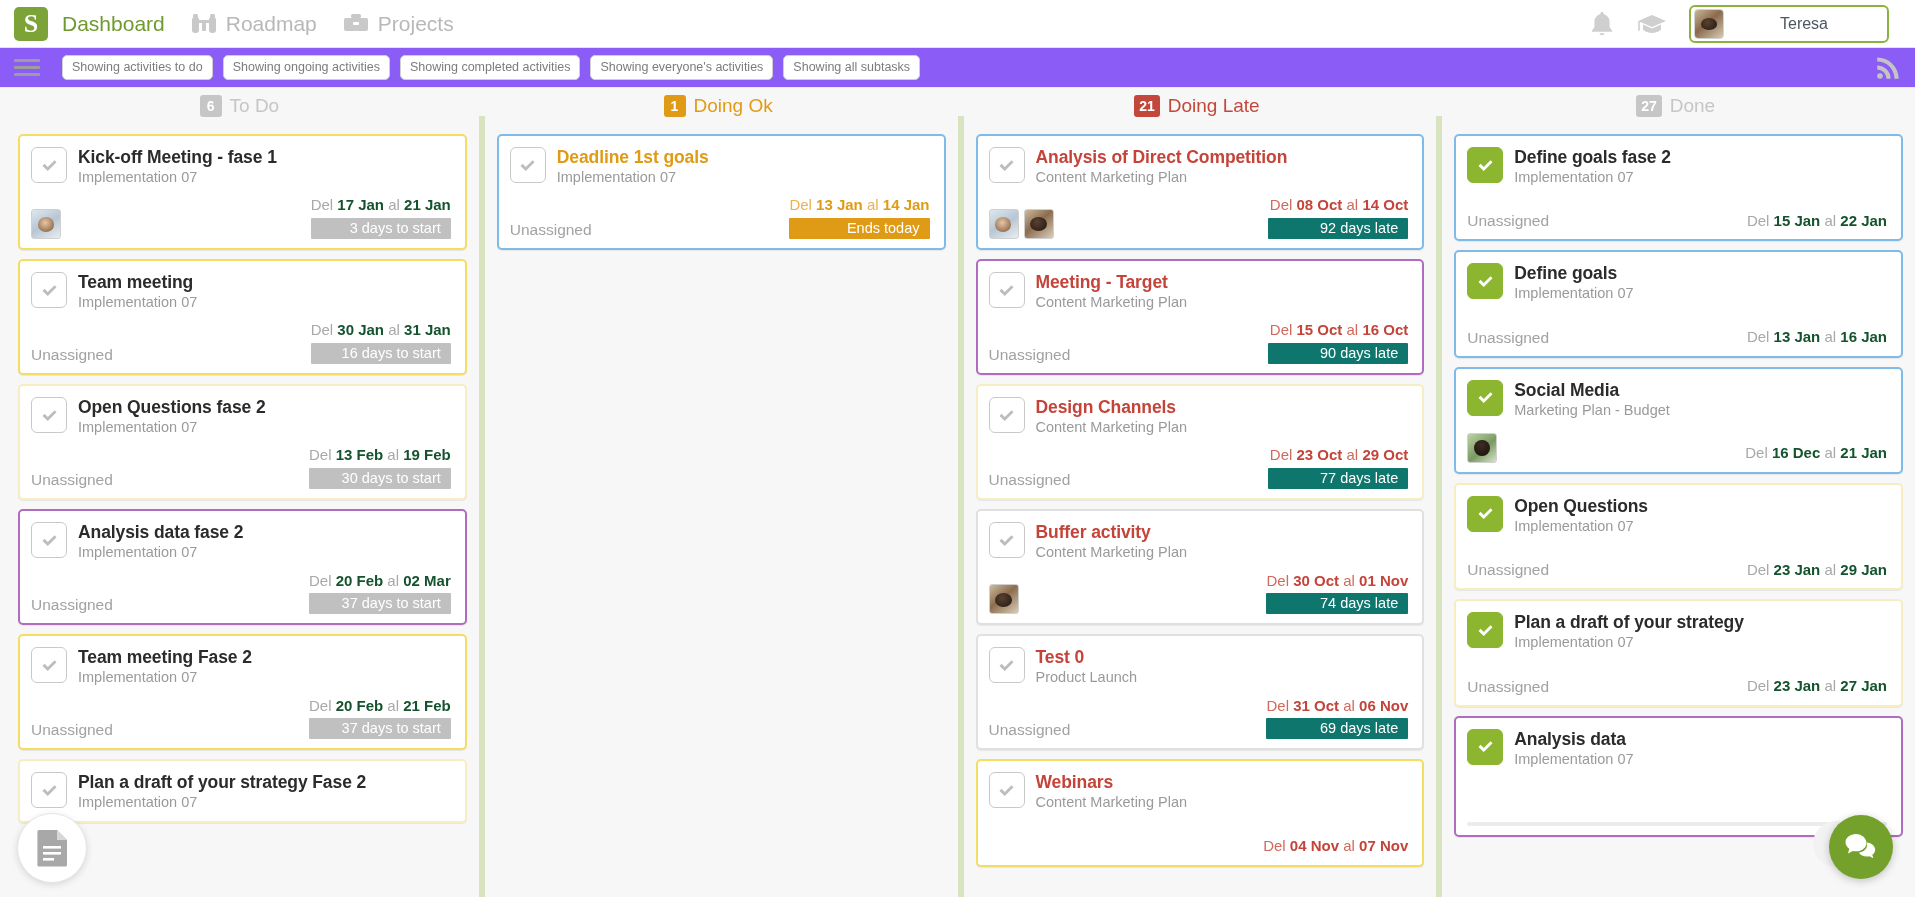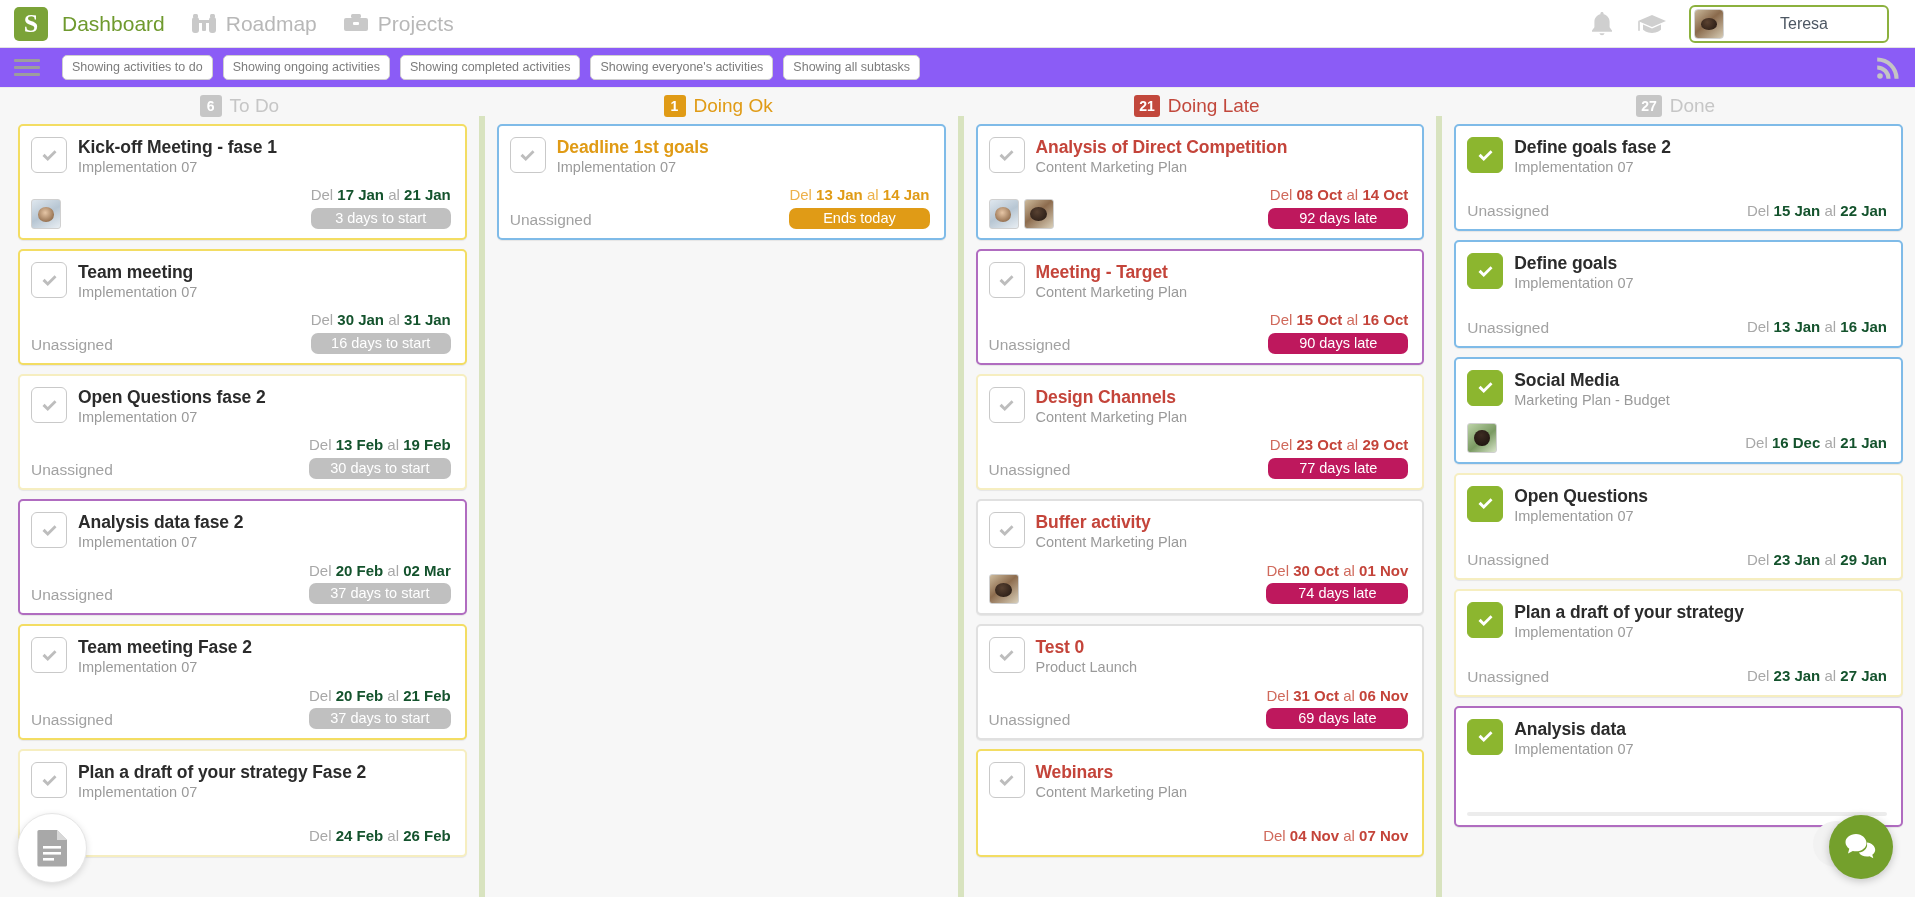--- a/index.html
+++ b/index.html
@@ -125,20 +125,21 @@
     border-radius: 3px;
     min-width: 22px; height: 22px;
     display: flex; align-items: center; justify-content: center;
     padding: 0 5px;
   }
   .col-title { font-size: 19px; }
   .col-body {
     flex: 1;
     padding: 0 12px 0 18px;
     overflow: hidden;
+    margin-top: 10px;
   }
 
   
   .card {
     background: #fff;
     border: 2px solid #e0e0e0;
     border-radius: 5px;
     padding: 11px 14px 9px 11px;
     margin-bottom: 9px;
     box-shadow: 0 1px 1px rgba(0,0,0,0.07);
@@ -189,28 +190,28 @@
   .daterange b { color: #14532d; font-weight: bold; }
   .daterange.late { color: #d06a5c; }
   .daterange.late b { color: #c4443a; }
   .daterange.ok { color: #edb14b; }
   .daterange.ok b { color: #e09b16; }
   .badge {
     display: block;
     margin-top: 3px;
     font-size: 14.5px;
     color: #fff;
-    border-radius: 7px;
+    border-radius: 1px;
     padding: 2px 10px 3px;
-    text-align: center;
+    text-align: right;
     white-space: nowrap;
     min-width: 140px;
   }
   .badge.grey { background: #c0c0c0; }
-  .badge.red { background: #be185d; }
+  .badge.red { background: #0f766e; }
   .badge.orange { background: #e09b16; }
 
   
   .b-yellow { border-color: #f3dd63; }
   .b-paleyellow { border-color: #f6eec0; }
   .b-purple { border-color: #b06cc0; }
   .b-blue { border-color: #7fbbe8; }
   .b-grey { border-color: #e0e0e0; }
 
   
@@ -445,26 +446,20 @@
             <div class="checkbox">
               <svg class="check-glyph" viewBox="0 0 24 24">
                 <path d="M4 12.5l2.4-2.4 3.6 3.6L17.8 6 20 8.2l-10 10z" fill="#bdbdbd"></path>
               </svg>
             </div>
             <div class="card-titles">
               <div class="card-title">Plan a draft of your strategy Fase 2</div>
               <div class="card-sub">Implementation 07</div>
             </div>
           </div>
-          <div class="card-bottom">
-            <div class="assignees"></div>
-            <div class="card-dates">
-              <div class="daterange"><span>Del</span> <b>24 Feb</b> <span>al</span> <b>26 Feb</b></div>
-            </div>
-          </div>
         </div>
       </div>
     </div>
     <div class="col">
       <div class="col-header">
         <span class="col-count" style="background: rgb(224, 155, 22);">1</span>
         <span class="col-title" style="color: rgb(224, 155, 22);">Doing Ok</span>
       </div>
       <div class="col-body">
         <div class="card b-blue">

